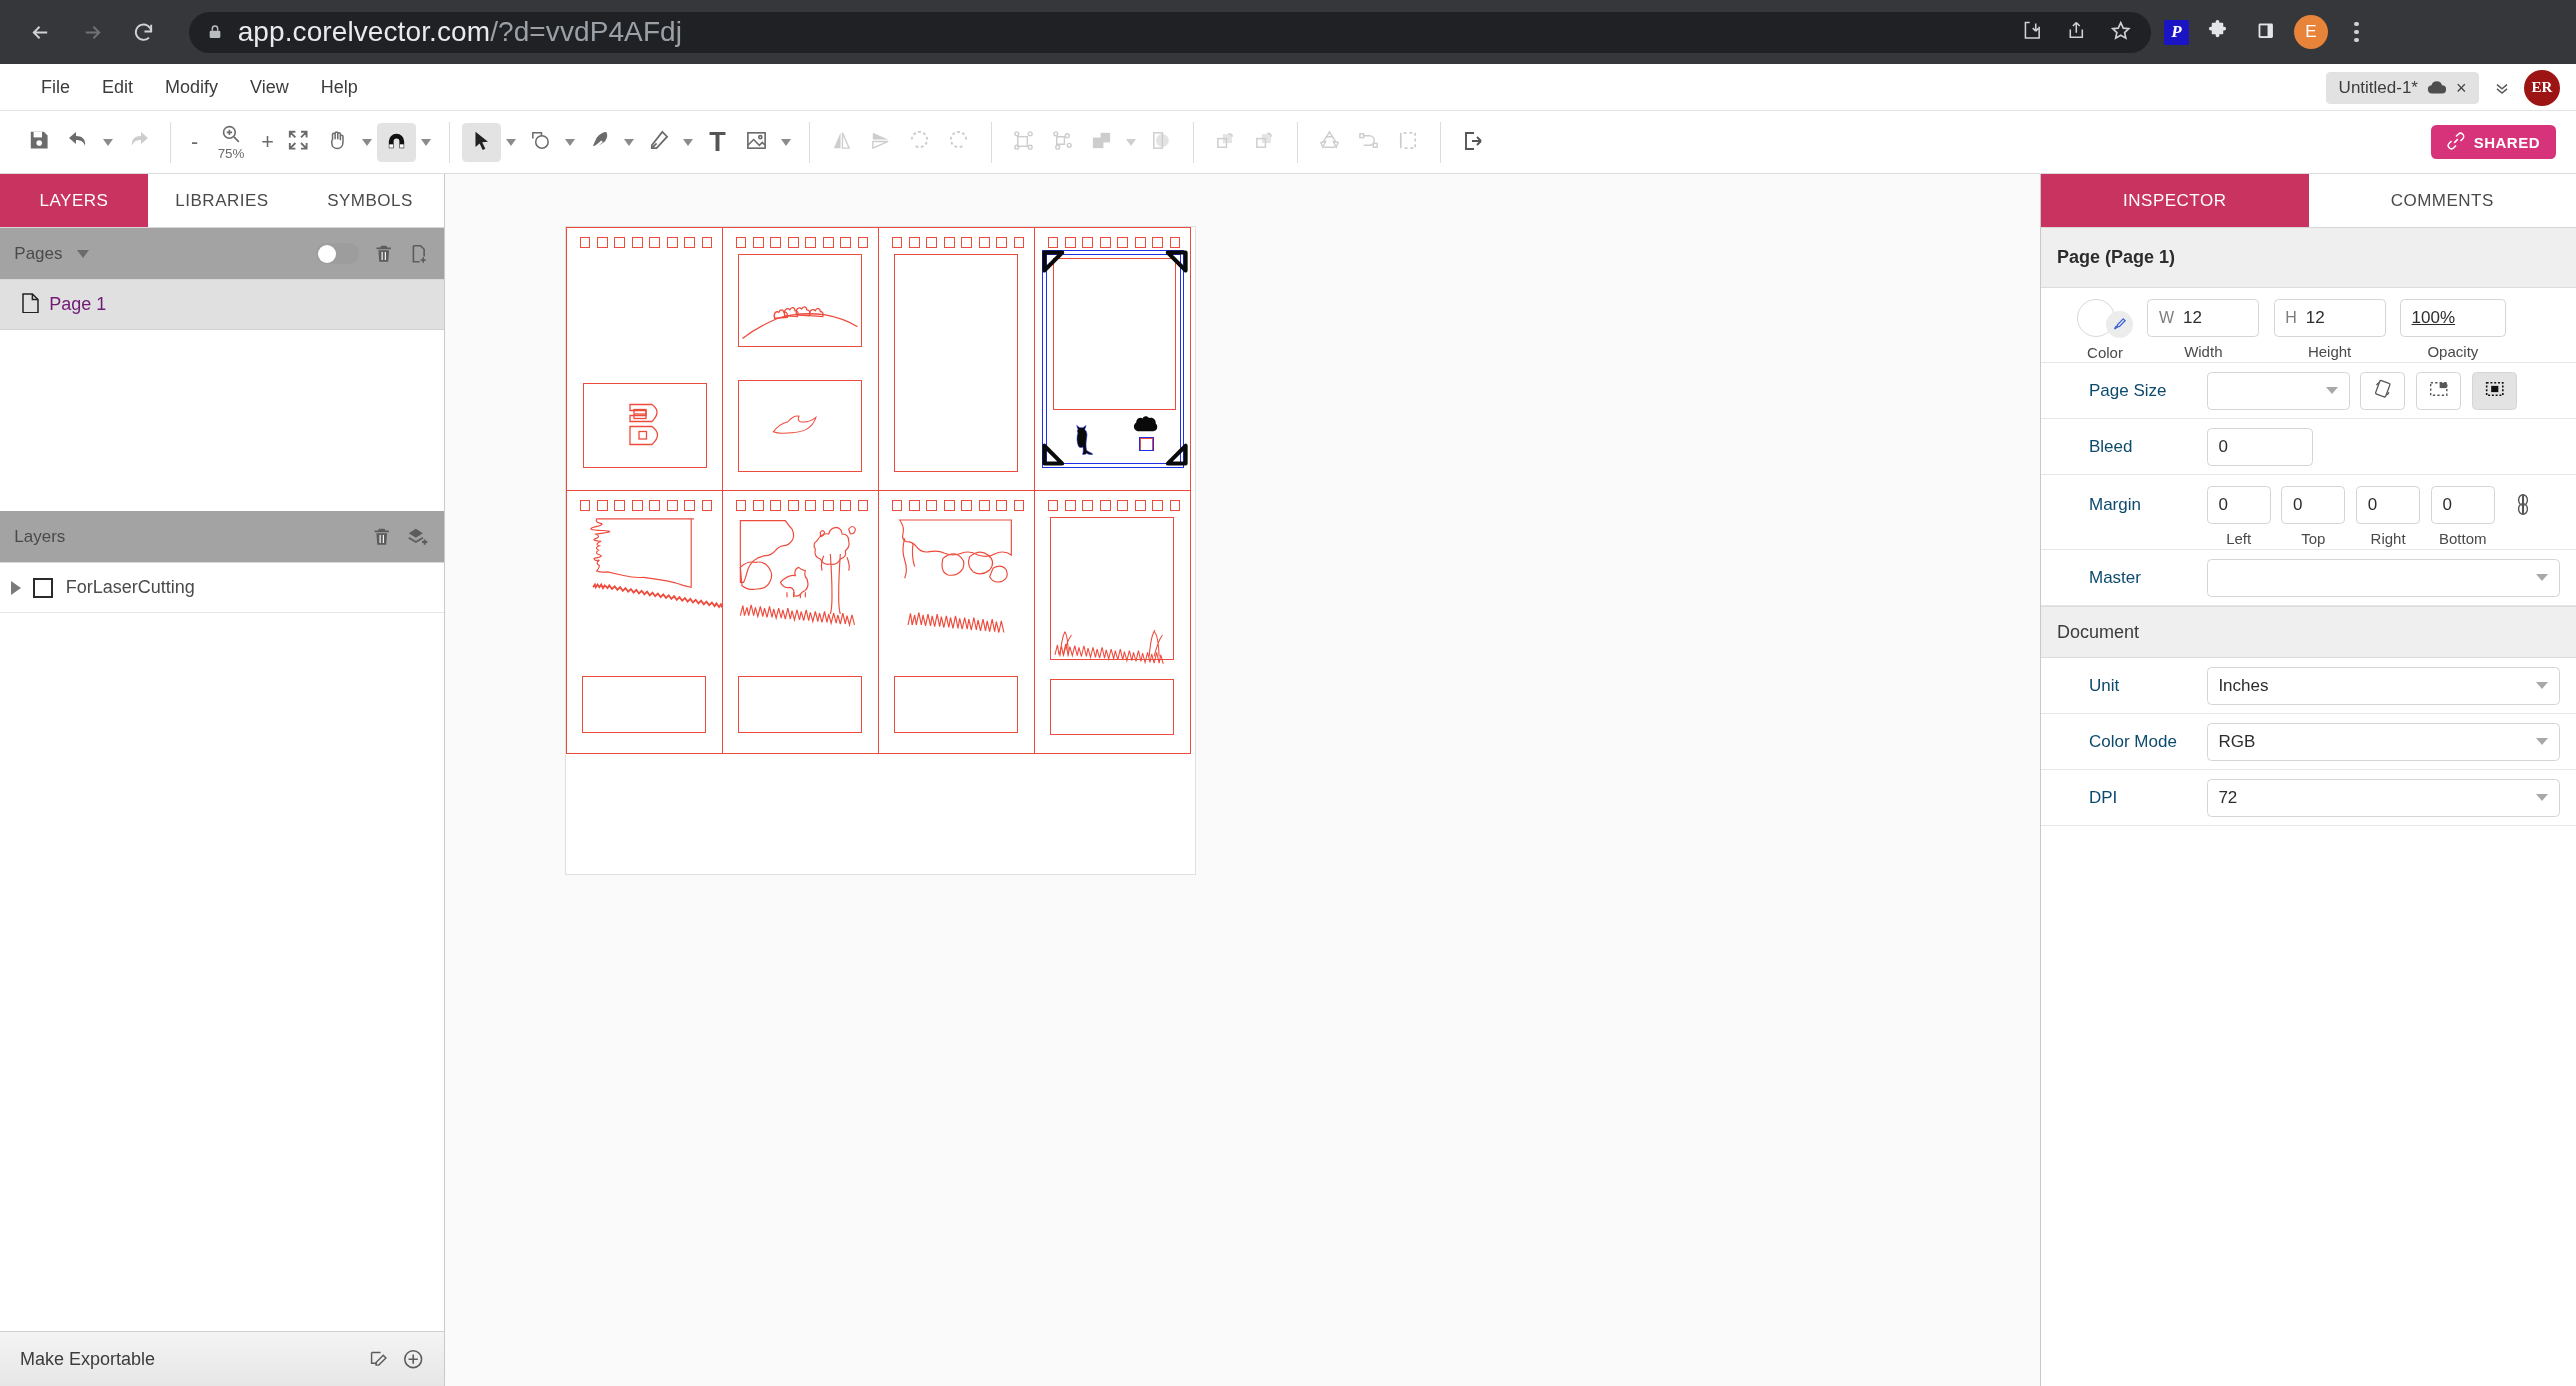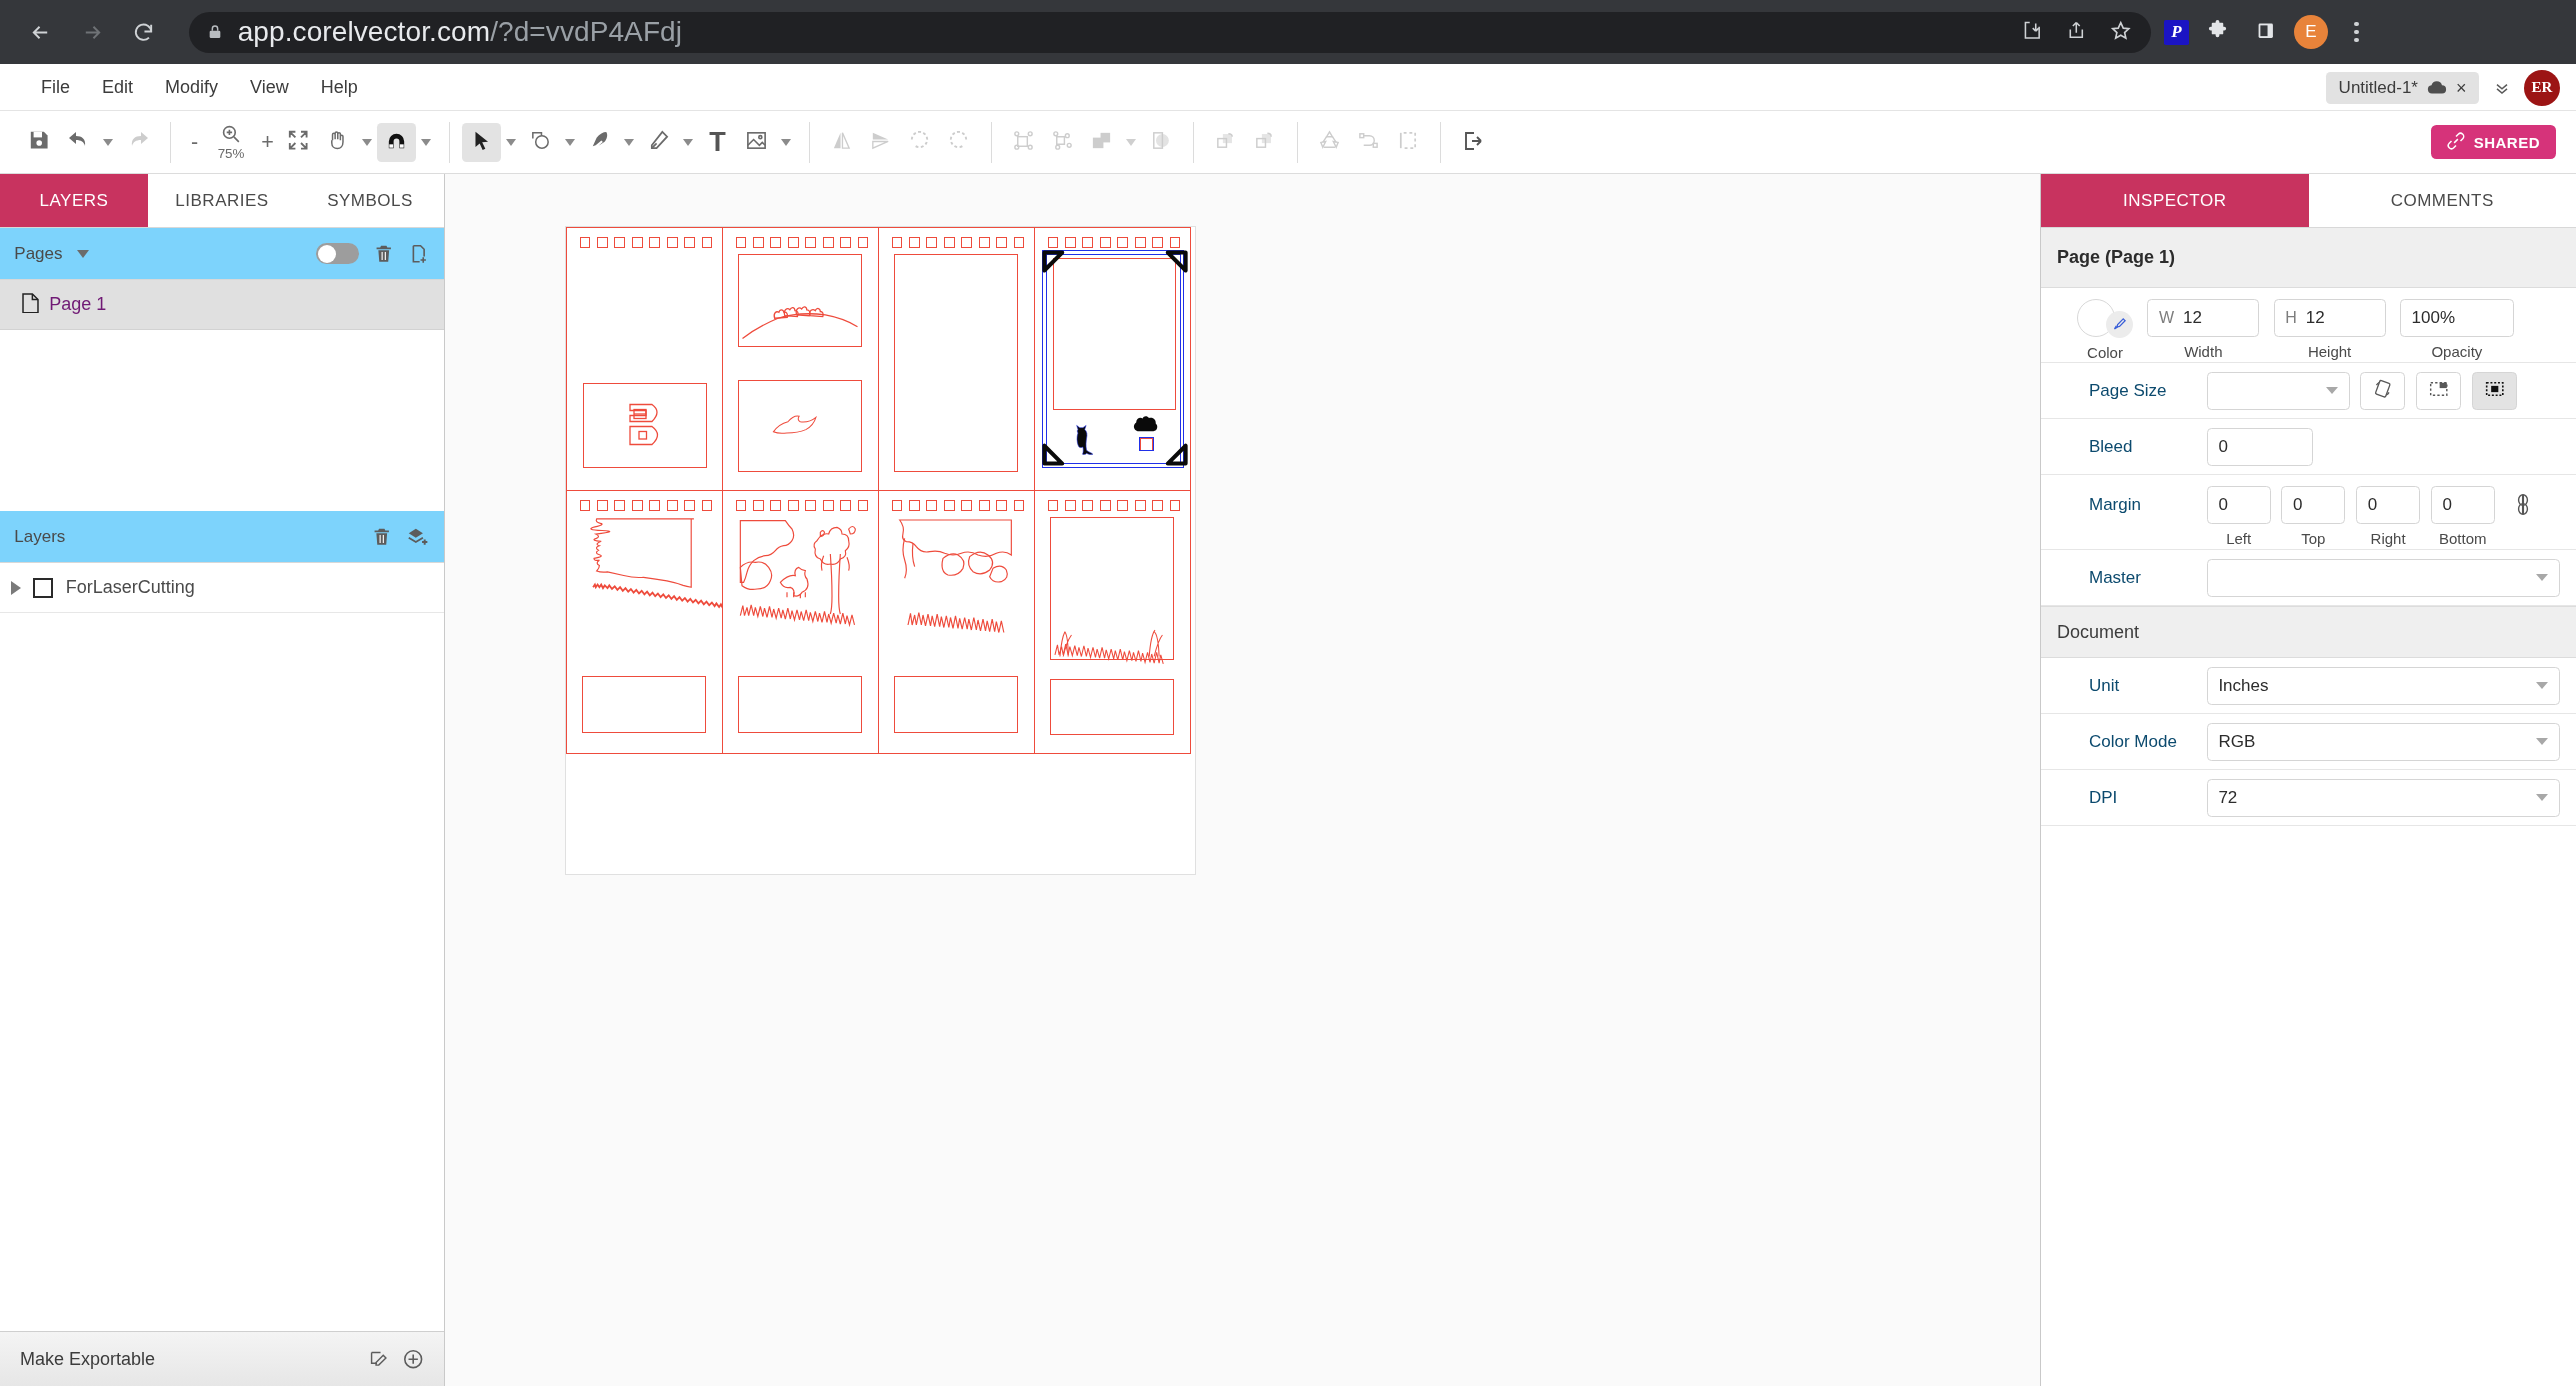--- a/index.html
+++ b/index.html
@@ -116,21 +116,21 @@
     width: 445px; background: #fff; border-right: 0.9px solid #c9c9c9;
     display: flex; flex-direction: column; position: relative;
   }
   .panel-tabs { display: flex; height: 54px; border-bottom: 0.9px solid #d8d8d8; }
   .panel-tab {
     flex: 1; display: flex; align-items: center; justify-content: center;
     font-size: 17px; color: #4a4a4a; letter-spacing: 0.5px;
   }
   .panel-tab.active { background: #c8335f; color: #fff; }
   .sect-head {
-    height: 52px; background: #7dd3fc; border-bottom: 0.9px solid #d8d8d8;
+    height: 52px; background: #a3a3a3; border-bottom: 0.9px solid #d8d8d8;
     display: flex; align-items: center; padding: 0 14.3px; gap: 14px;
   }
   .sect-title { font-size: 17px; color: #4a4a4a; }
   .sect-caret i {
     width: 0; height: 0; border-left: 6.3px solid transparent; border-right: 6.3px solid transparent;
     border-top: 8px solid #6b6b6b; display: block;
   }
   .sect-spacer { flex: 1; }
   .toggle-sw {
     width: 43px; height: 21.5px; border-radius: 10.7px; background: #9d9d9d; position: relative;
@@ -961,21 +961,21 @@
         <span class="fld-cap">Width</span>
       </div>
       <div class="col-center">
         <div class="fld" style="width:112px;">
           <span class="pfx">H</span>
           <span>12</span>
         </div>
         <span class="fld-cap">Height</span>
       </div>
       <div class="col-center">
-        <div class="fld" style="width:114px;">
+        <div class="fld" style="width:106px;text-decoration:underline;">
           <span>100%</span>
         </div>
         <span class="fld-cap">Opacity</span>
       </div>
     </div>
 
     <div class="row">
       <span class="row-label">Page Size</span>
       <div class="fld sel" style="width:143px;">
         <span></span>

